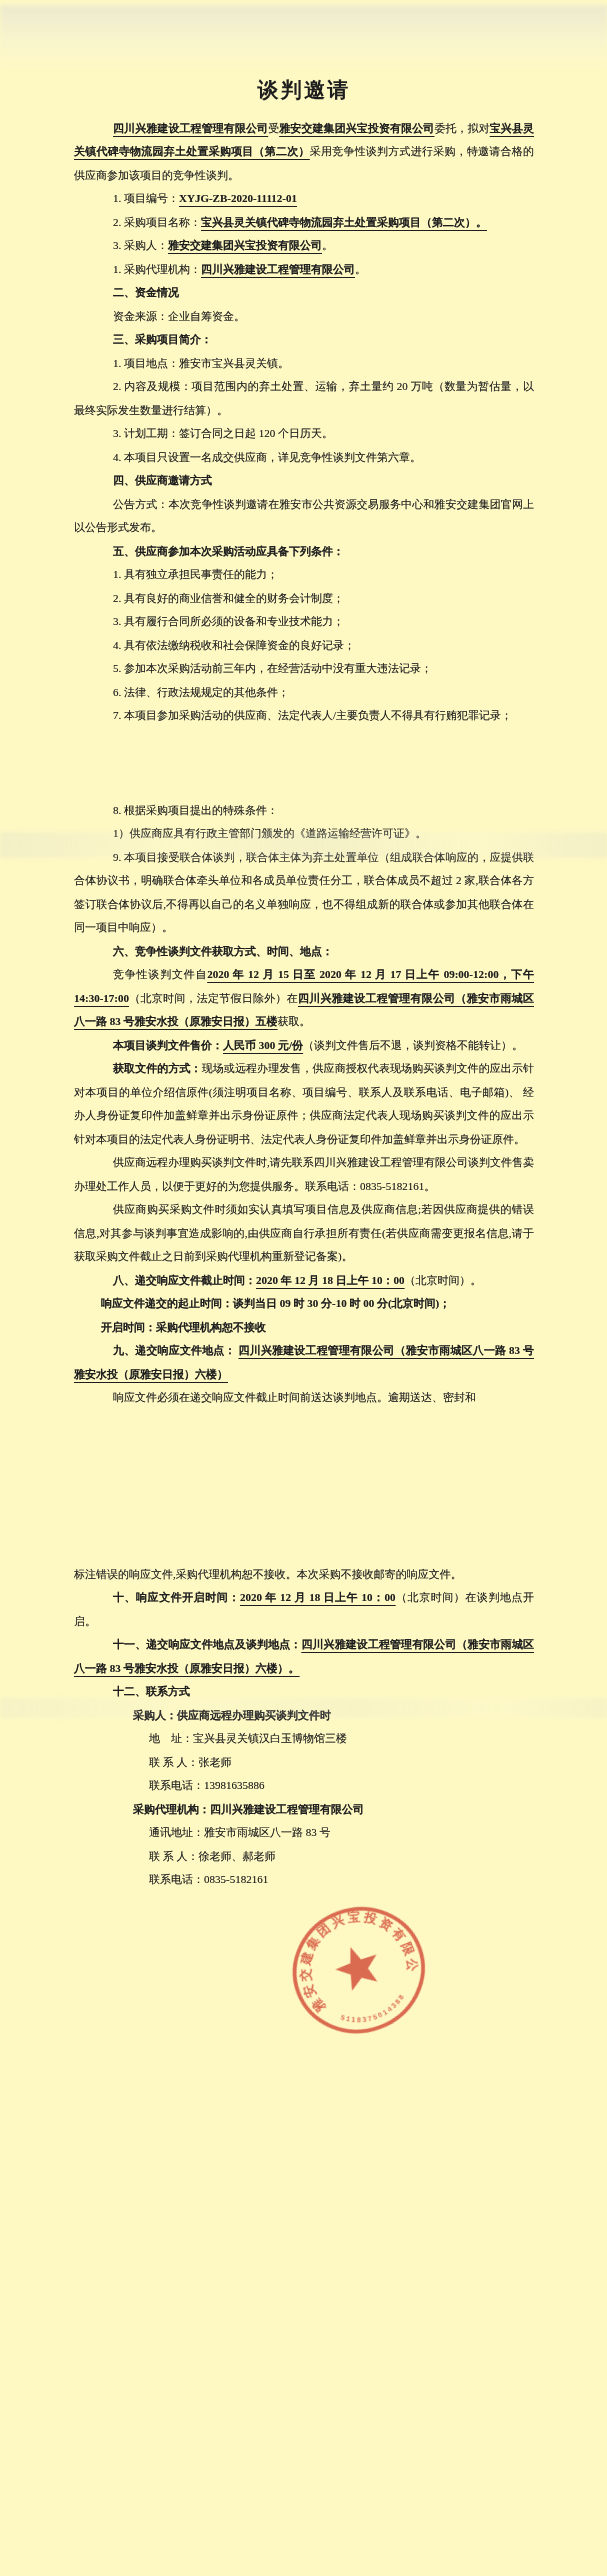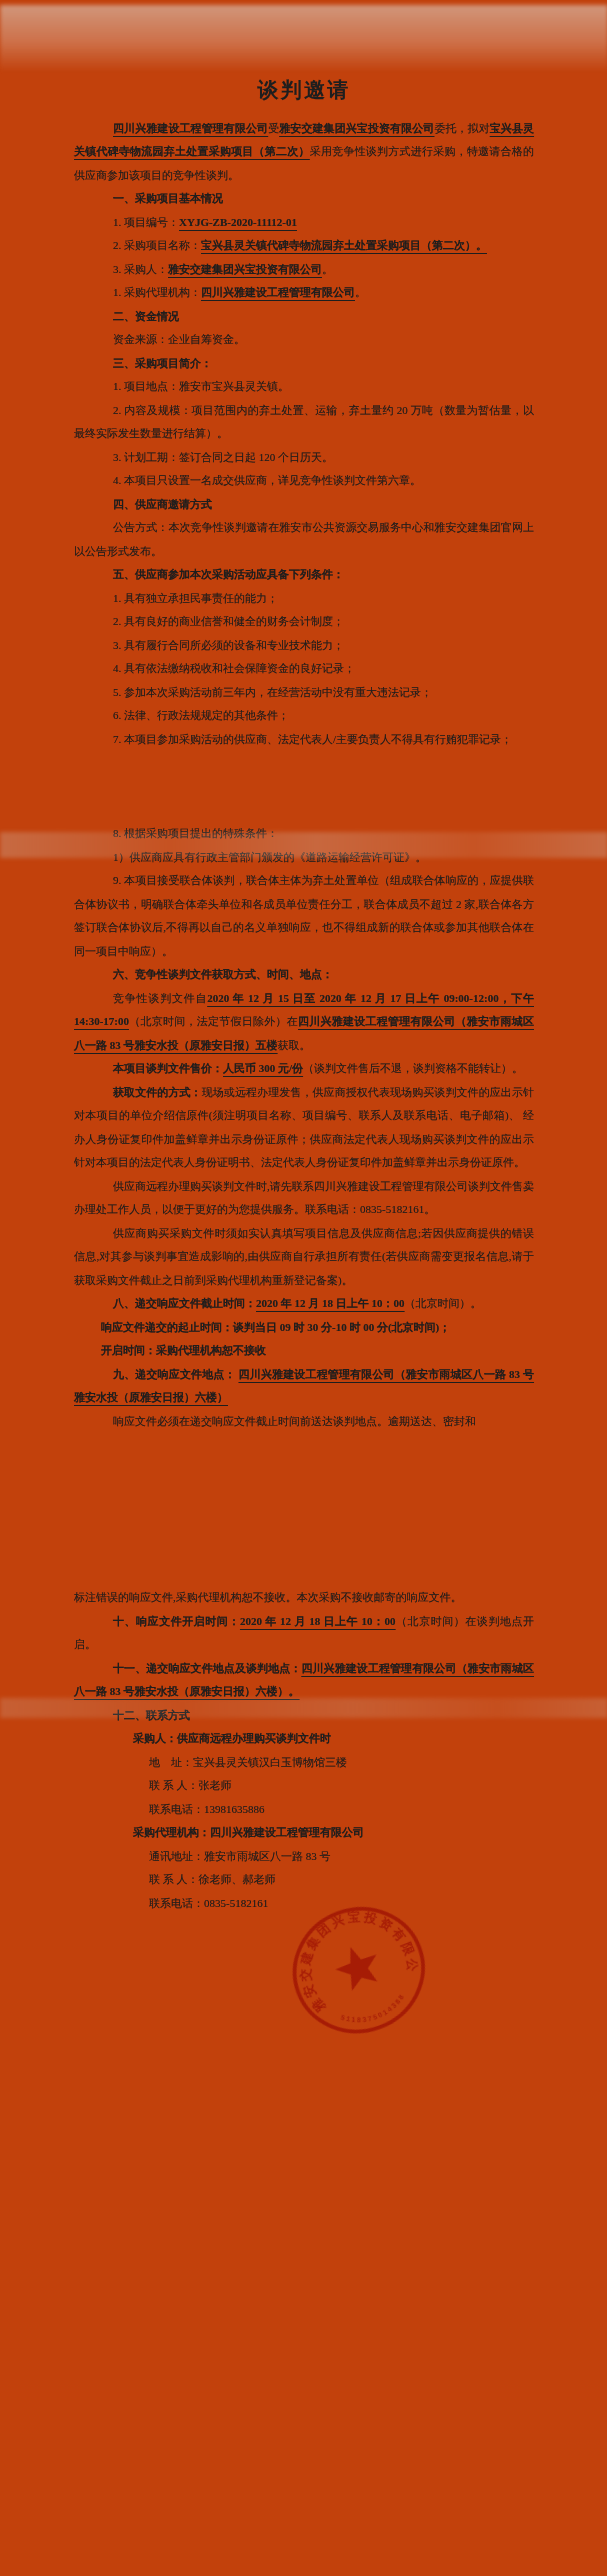--- a/index.html
+++ b/index.html
@@ -1,19 +1,19 @@
 <!DOCTYPE html>
 <html style="font-size:12px"><head>
 <meta charset="utf-8">
 <style>
   html,body{margin:0;padding:0;background:#ffffff;}
   .scan{
     position:relative;
     width:608px;height:2576px;
-    background:#c2410c;
+    background:#fef9c3;
     overflow:hidden;
     font-family:"Liberation Serif","DejaVu Serif",serif;
     color:#1e1e1e;
   }
   
   .band{position:absolute;left:0;width:608px;pointer-events:none;}
   .band-top{top:4.6px;height:67px;
     background:linear-gradient(180deg,rgba(221,221,215,.55),rgba(238,238,233,.28) 55%,rgba(252,252,250,0));
     filter:blur(2.3px);}
   .band-mid1{top:832px;height:26px;opacity:.5;filter:blur(1.9px);
@@ -56,21 +56,20 @@
 <div class="scan">
   <div class="band band-top"></div>
   <div class="band band-mid1"></div>
   <div class="band band-mid2"></div>
 
   <div class="page">
     <h1 class="title">谈判邀请</h1>
 
     <p><span class="u">四川兴雅建设工程管理有限公司</span><span>受</span><span class="u">雅安交建集团兴宝投资有限公司</span><span>委托，拟对</span><span class="u">宝兴县灵关镇代碑寺物流园弃土处置采购项目（第二次）</span><span>采用竞争性谈判方式进行采购，特邀请合格的供应商参加该项目的竞争性谈判。</span></p>
 
-    <p class="hd">一、采购项目基本情况</p>
     <p><span>1. 项目编号：</span><span class="u">XYJG-ZB-2020-11112-01</span></p>
     <p><span>2. 采购项目名称：</span><span class="u">宝兴县灵关镇代碑寺物流园弃土处置采购项目（第二次）。</span></p>
     <p><span>3. 采购人：</span><span class="u">雅安交建集团兴宝投资有限公司</span><span>。</span></p>
     <p><span>1. 采购代理机构：</span><span class="u">四川兴雅建设工程管理有限公司</span><span>。</span></p>
 
     <p class="hd">二、资金情况</p>
     <p>资金来源：企业自筹资金。</p>
 
     <p class="hd">三、采购项目简介：</p>
     <p>1. 项目地点：雅安市宝兴县灵关镇。</p>

